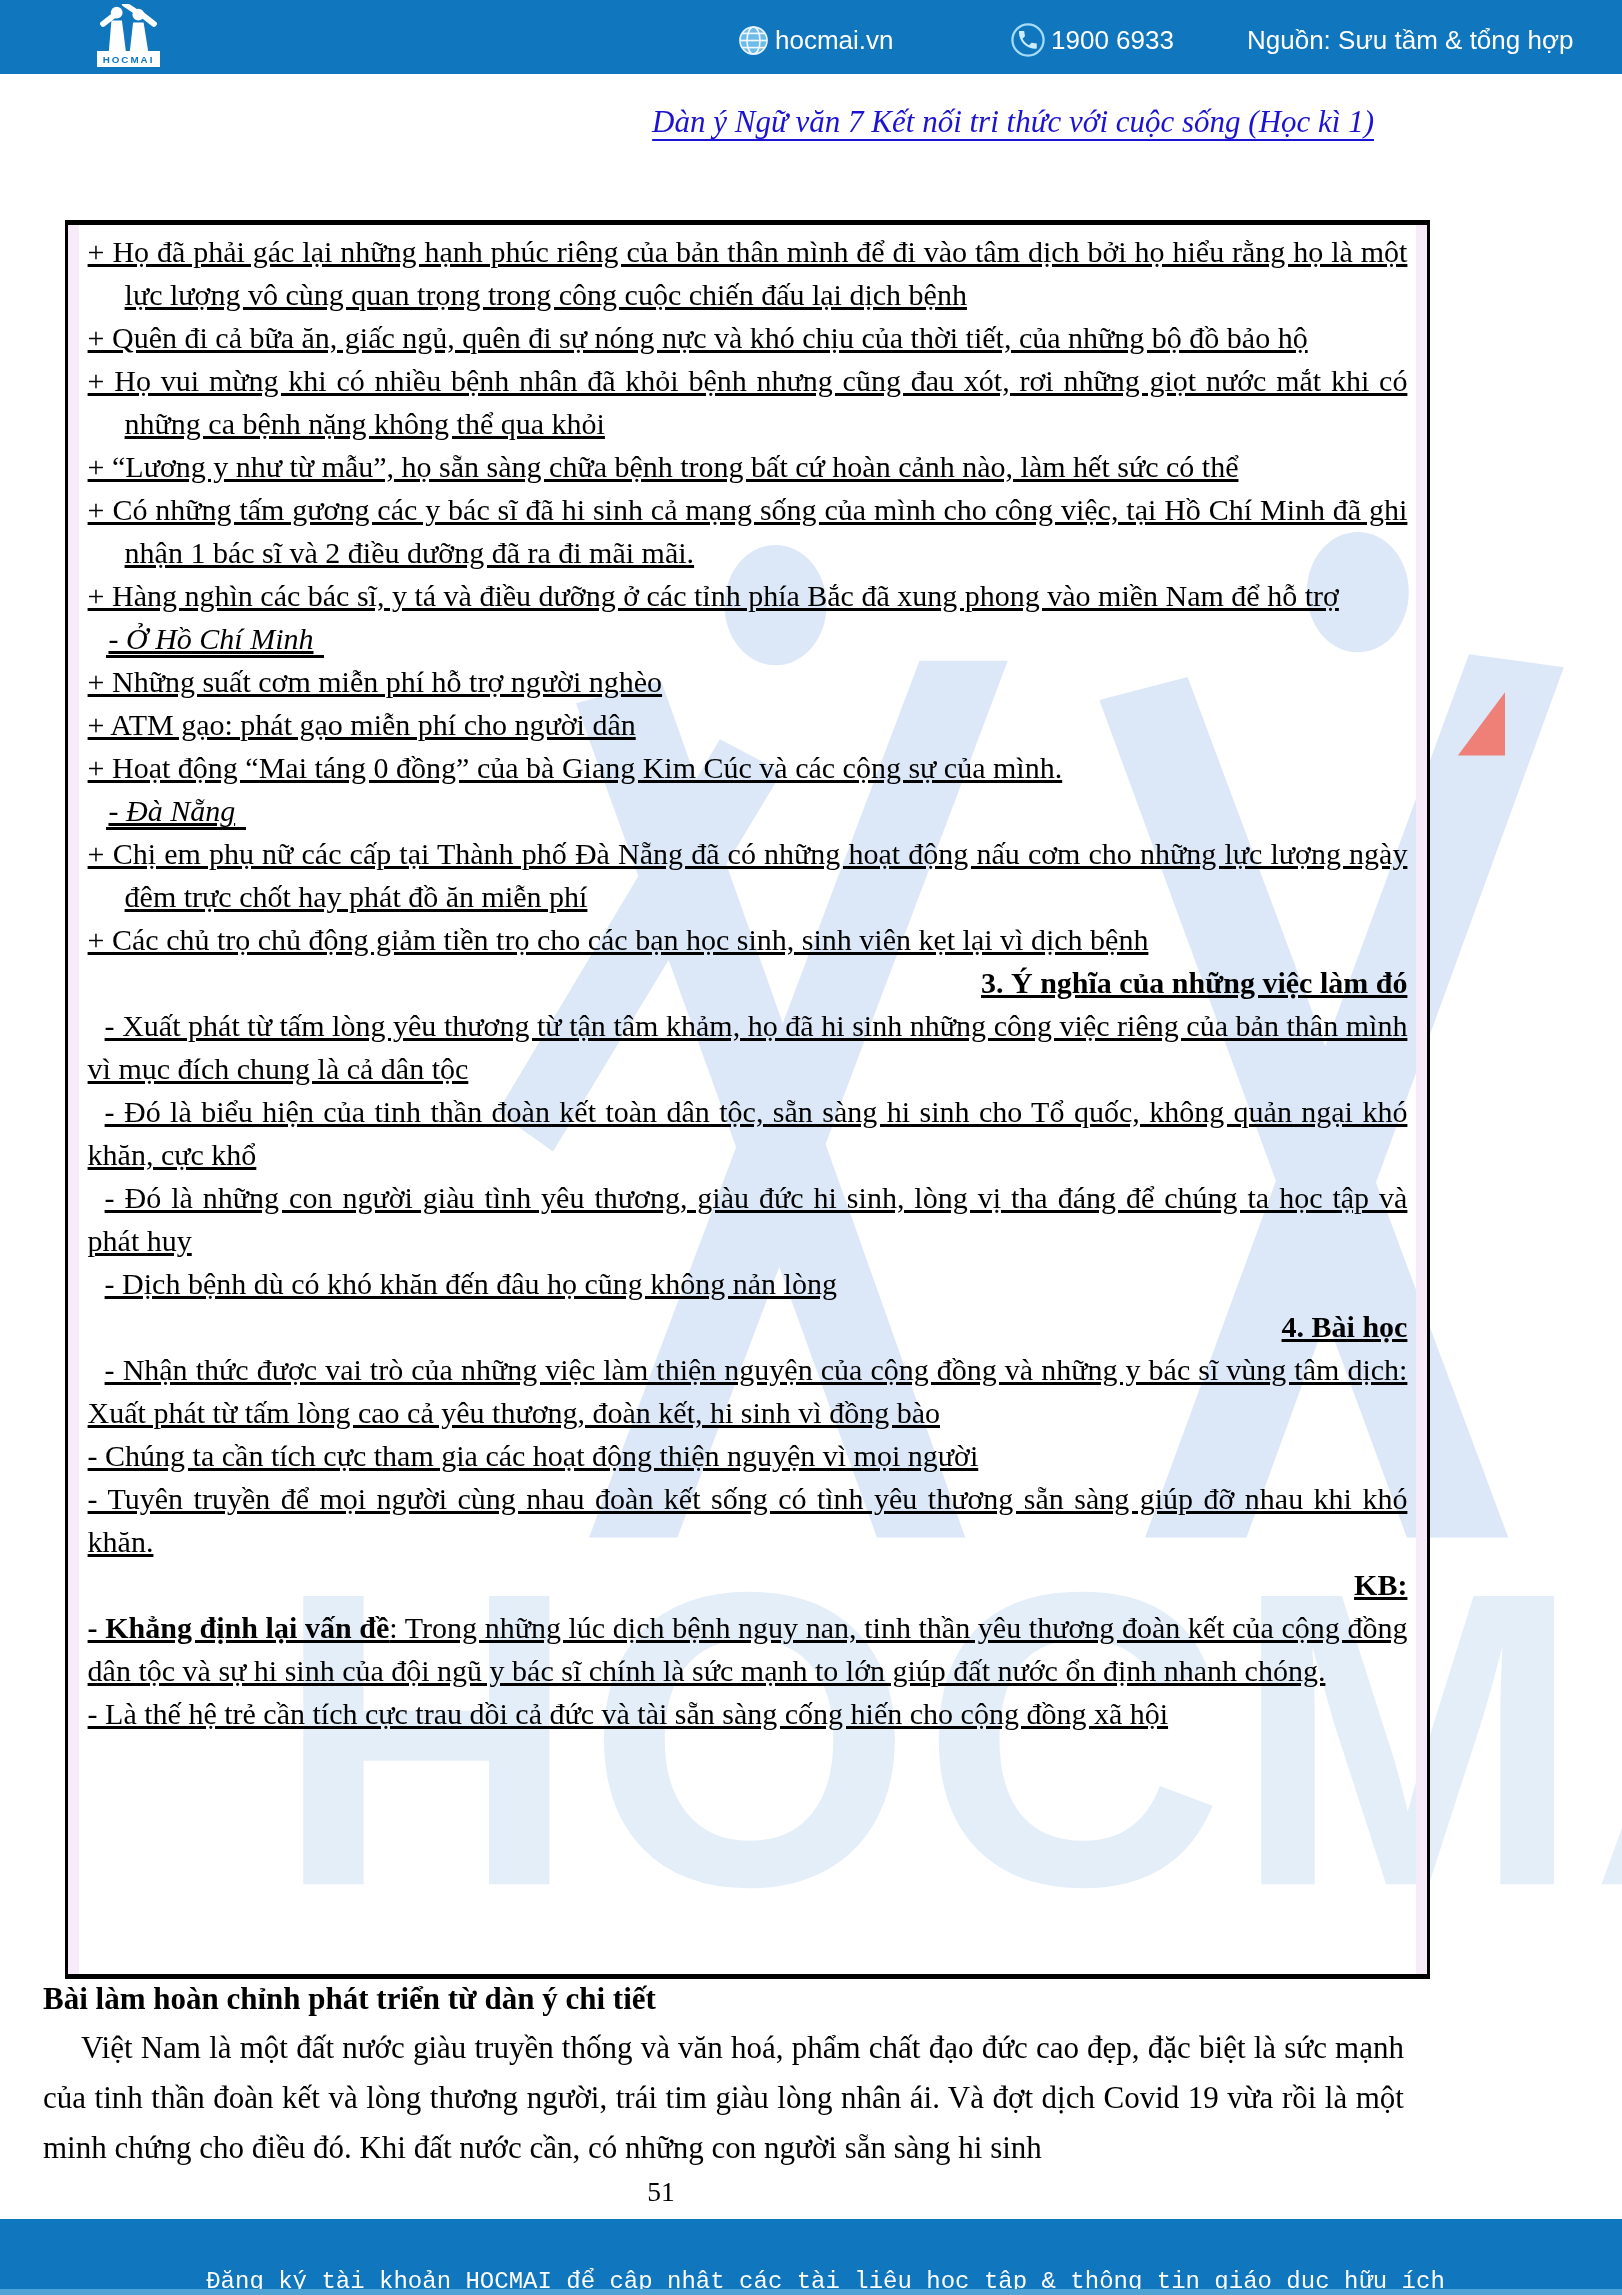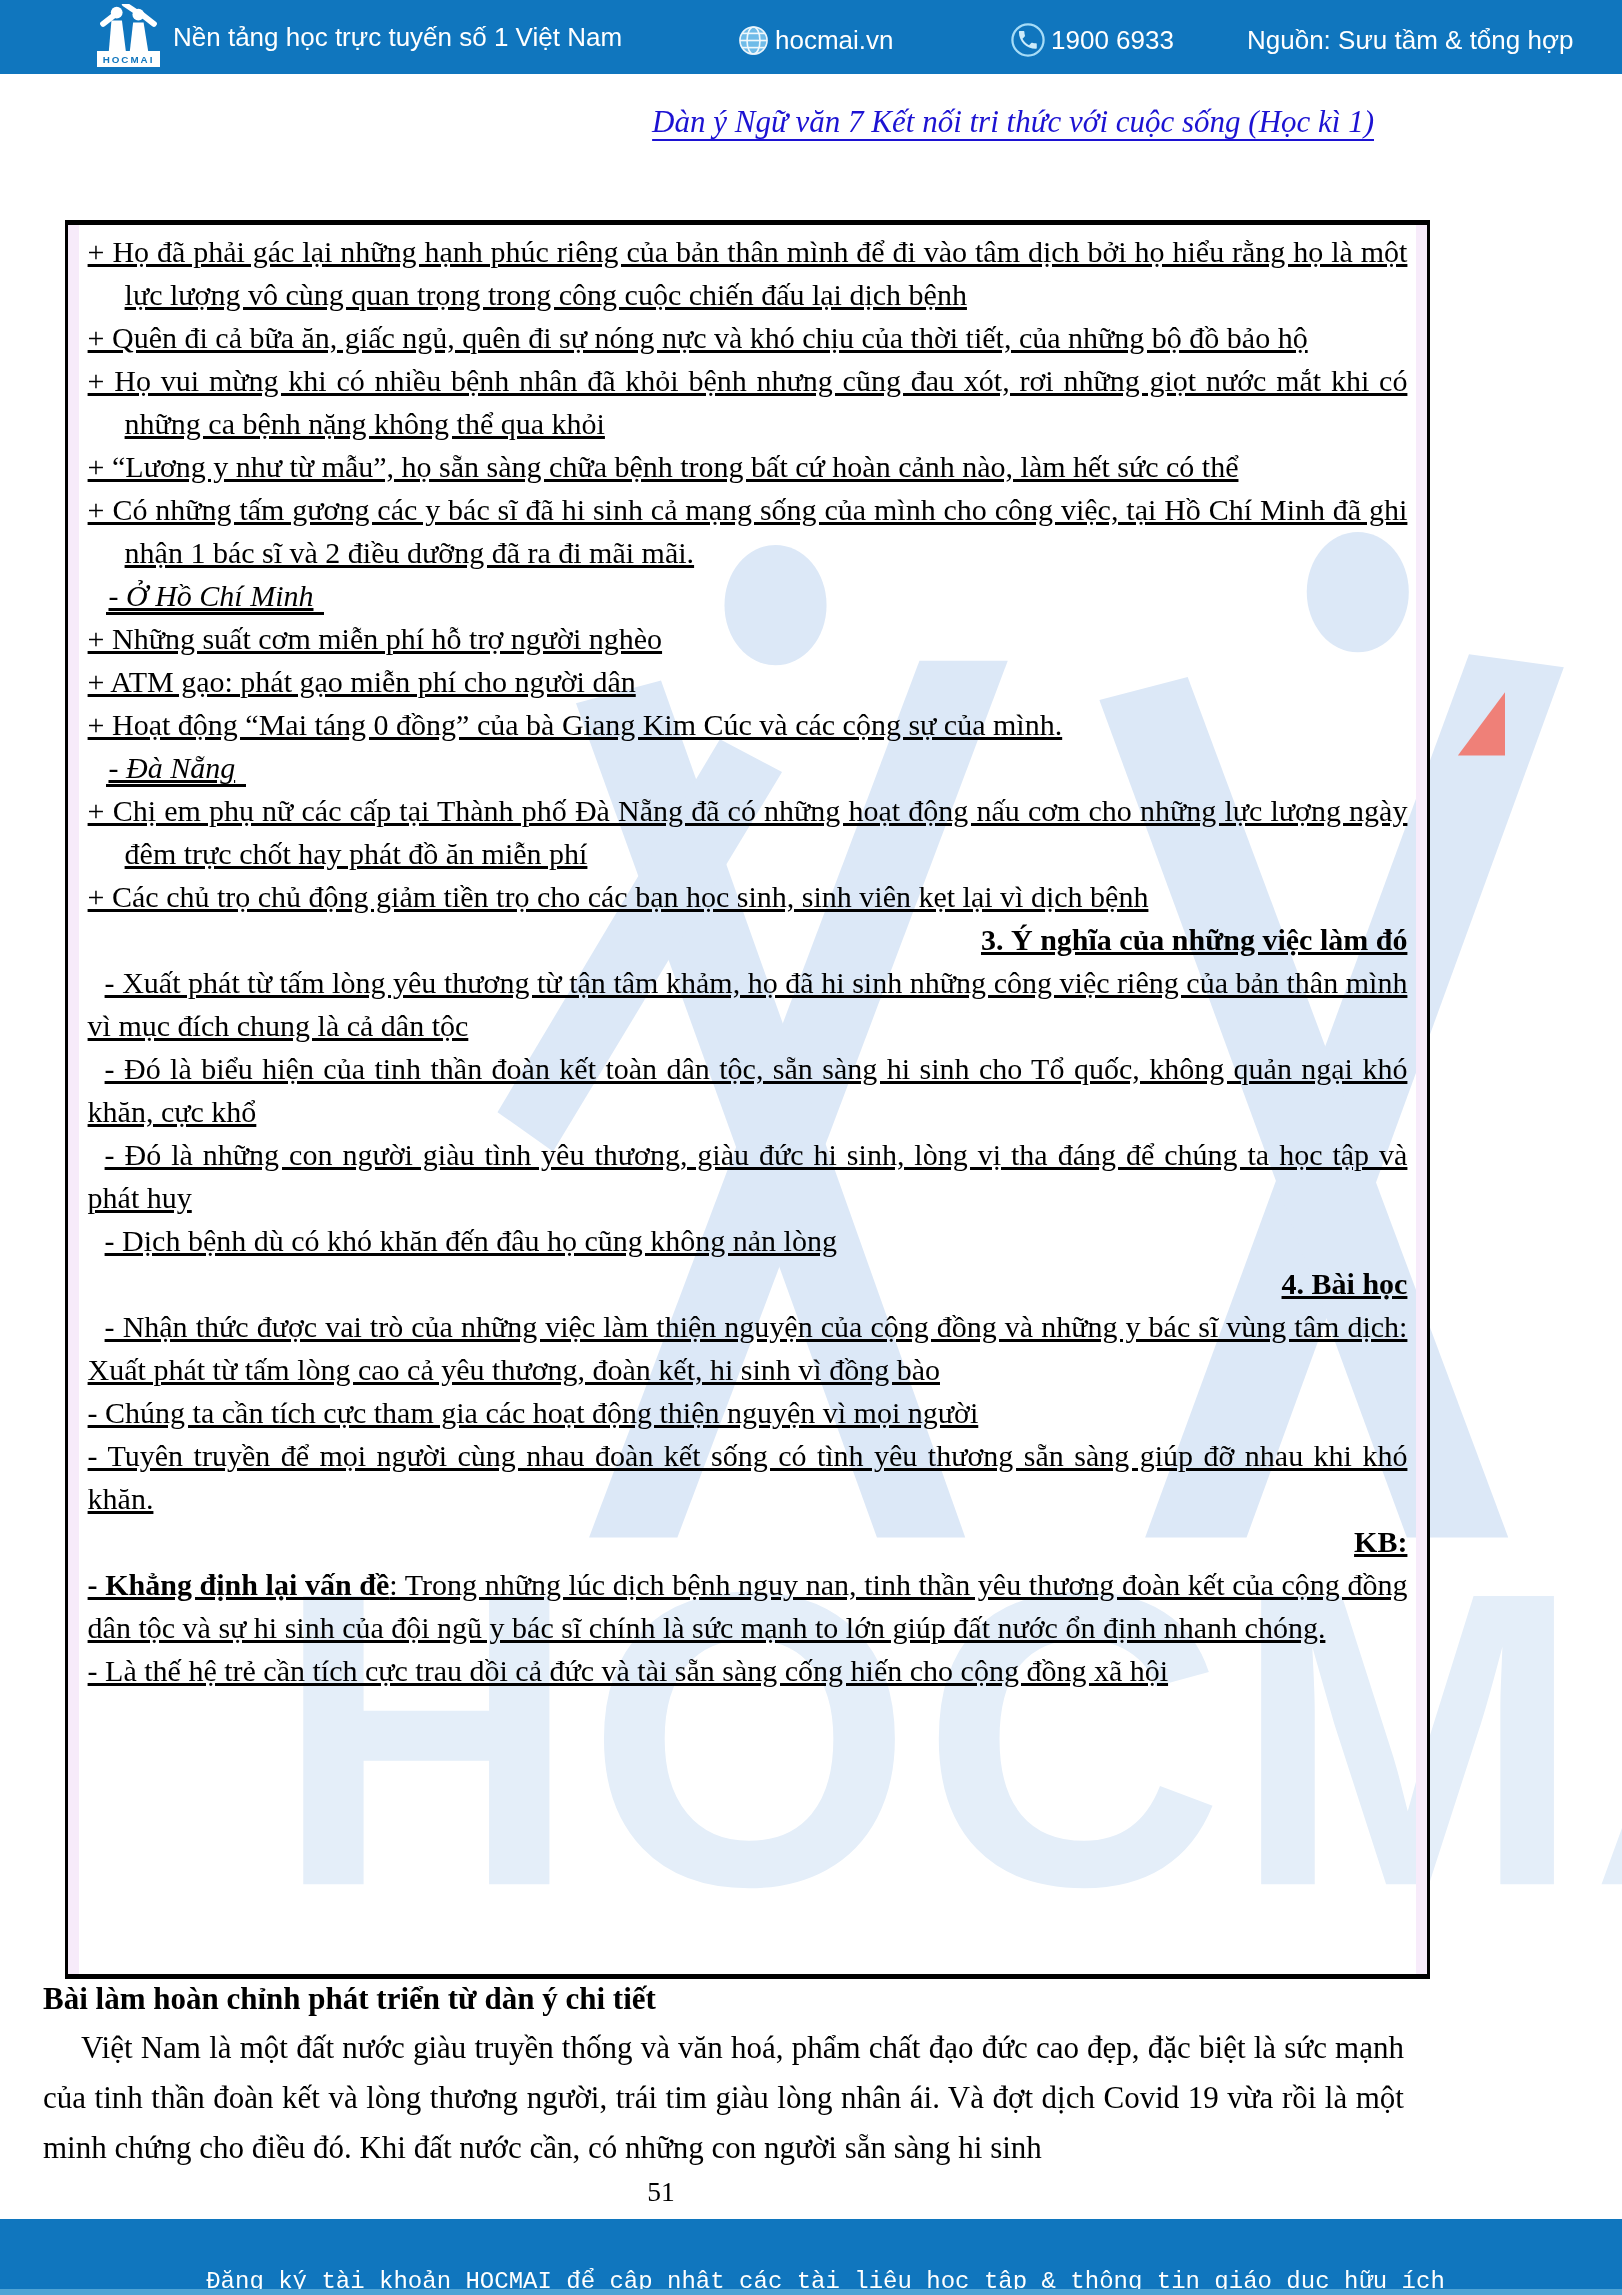--- a/index.html
+++ b/index.html
@@ -122,23 +122,20 @@
           <polygon points="55,28 71,28 78,72 50,72"></polygon>
           <rect x="60" y="18" width="34" height="9" rx="4" transform="rotate(38 77 22)"></rect>
           <rect x="36" y="2" width="30" height="8" rx="4" transform="rotate(34 51 6)"></rect>
         </g>
       </svg>
       <div class="logo-box">
         <span>HOCMAI</span>
       </div>
     </div>
 
-    <div class="tagline">
-      <span>Nền tảng học trực tuyến số 1 Việt Nam</span>
-    </div>
 
     <div class="hgroup hg-site">
       <svg width="31" height="31" viewBox="0 0 48 48">
         <circle cx="24" cy="24" r="21" fill="#6FBBE8"></circle>
         <g stroke="#ffffff" stroke-width="2.5" fill="none" opacity="0.9">
           <ellipse cx="24" cy="24" rx="10" ry="21"></ellipse>
           <ellipse cx="24" cy="24" rx="21" ry="21"></ellipse>
           <line x1="3" y1="24" x2="45" y2="24"></line>
           <line x1="6" y1="13" x2="42" y2="13"></line>
           <line x1="6" y1="35" x2="42" y2="35"></line>
@@ -166,20 +163,21 @@
 
   <div class="outline-box">
     <div class="stripe left"></div>
     <div class="stripe right"></div>
     <div class="outline-content">
         <p class="li hang"><span>+ Họ đã phải gác lại những hạnh phúc riêng của bản thân mình để đi vào tâm dịch bởi họ hiểu rằng họ là một lực lượng vô cùng quan trọng trong công cuộc chiến đấu lại dịch bệnh</span></p>
         <p class="li hang"><span>+  Quên đi cả bữa ăn, giấc ngủ, quên đi sự nóng nực và khó chịu của thời tiết, của những bộ đồ bảo hộ</span></p>
         <p class="li hang"><span>+  Họ vui mừng khi có nhiều bệnh nhân đã khỏi bệnh nhưng cũng đau xót, rơi những giọt nước mắt khi có những ca bệnh nặng không thể qua khỏi</span></p>
         <p class="li hang"><span>+  “Lương y như từ mẫu”, họ sẵn sàng chữa bệnh trong bất cứ hoàn cảnh nào, làm hết sức có thể</span></p>
         <p class="li hang"><span>+ Có những tấm gương các y bác sĩ đã hi sinh cả mạng sống của mình cho công việc, tại Hồ Chí Minh đã ghi nhận 1 bác sĩ và 2 điều dưỡng đã ra đi mãi mãi.</span></p>
+        <p class="li hang"><span>+ Hàng nghìn các bác sĩ, y tá và điều dưỡng ở các tỉnh phía Bắc đã xung phong vào miền Nam để hỗ trợ</span></p>
         <p class="li sub"><span>- Ở Hồ Chí Minh</span></p>
         <p class="li flush"><span>+ Những suất cơm miễn phí hỗ trợ người nghèo</span></p>
         <p class="li flush"><span>+ ATM gạo: phát gạo miễn phí cho người dân</span></p>
         <p class="li flush"><span>+ Hoạt động “Mai táng 0 đồng” của bà Giang Kim Cúc và các cộng sự của mình.</span></p>
         <p class="li sub"><span>- Đà Nẵng</span></p>
         <p class="li hang"><span>+ Chị em phụ nữ các cấp tại Thành phố Đà Nẵng đã có những hoạt động nấu cơm cho những lực lượng ngày đêm trực chốt hay phát đồ ăn miễn phí</span></p>
         <p class="li hang"><span>+ Các chủ trọ chủ động giảm tiền trọ cho các bạn học sinh, sinh viên kẹt lại vì dịch bệnh</span></p>
         <p class="li head"><span>3. Ý nghĩa của những việc làm đó</span></p>
         <p class="li indent"><span>- Xuất phát từ tấm lòng yêu thương từ tận tâm khảm, họ đã hi sinh những công việc riêng của bản thân mình vì mục đích chung là cả dân tộc</span></p>
         <p class="li indent"><span>- Đó là biểu hiện của tinh thần đoàn kết toàn dân tộc, sẵn sàng hi sinh cho Tổ quốc, không quản ngại khó khăn, cực khổ</span></p>

